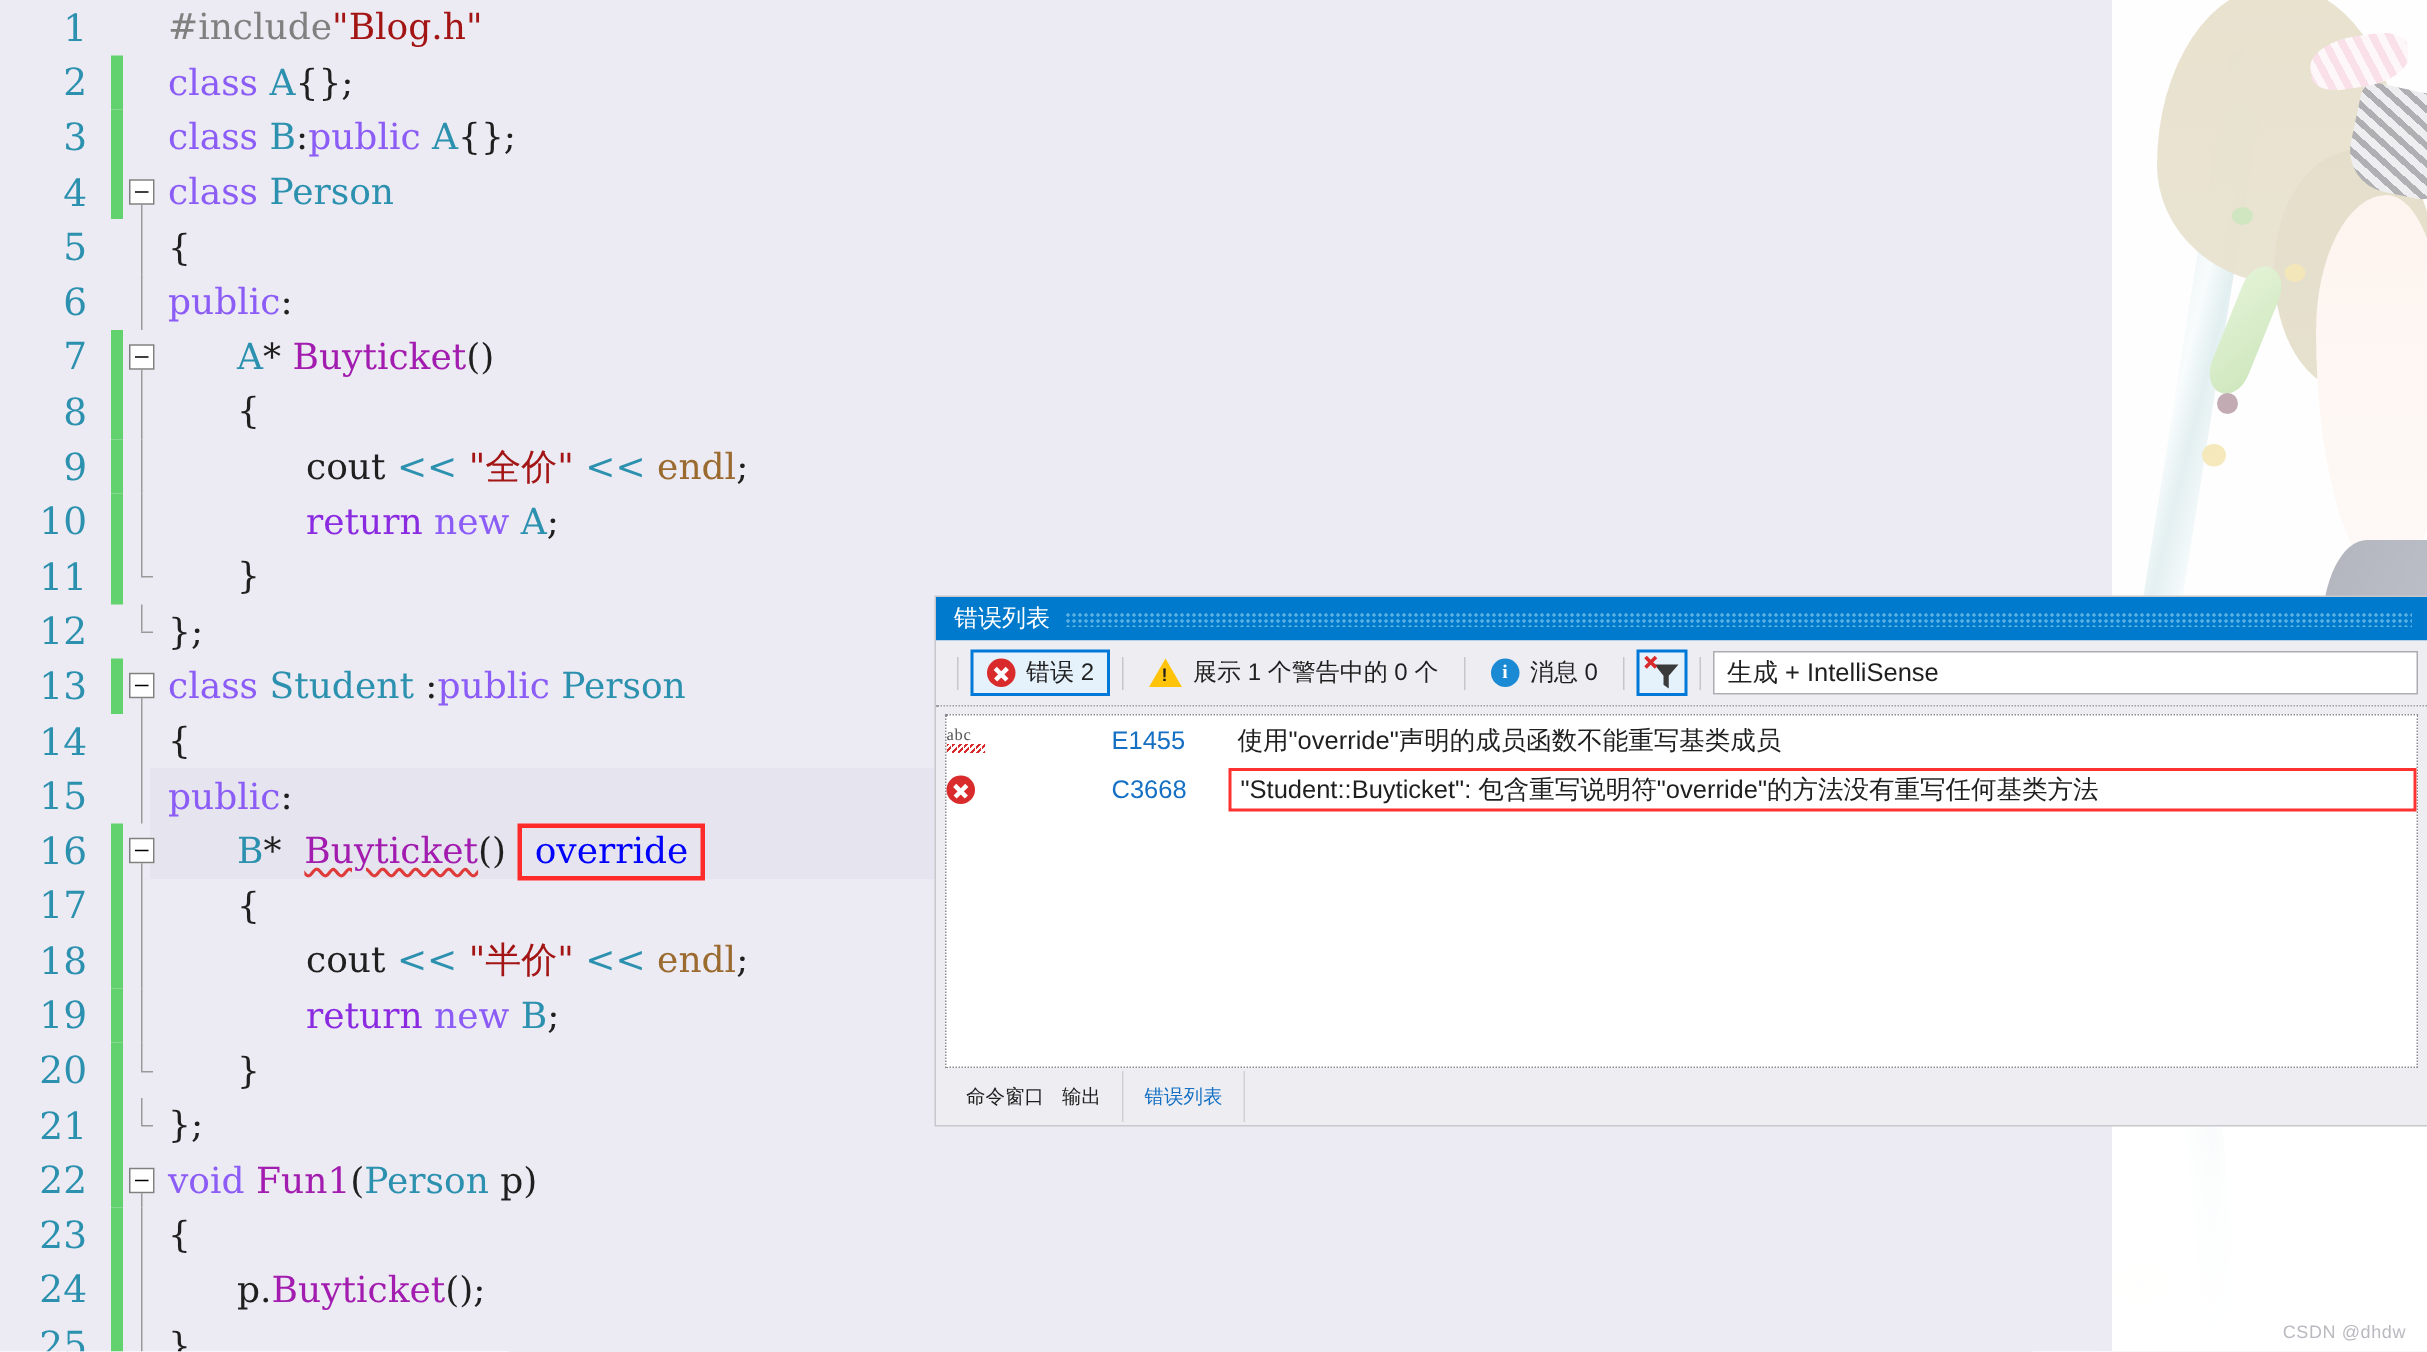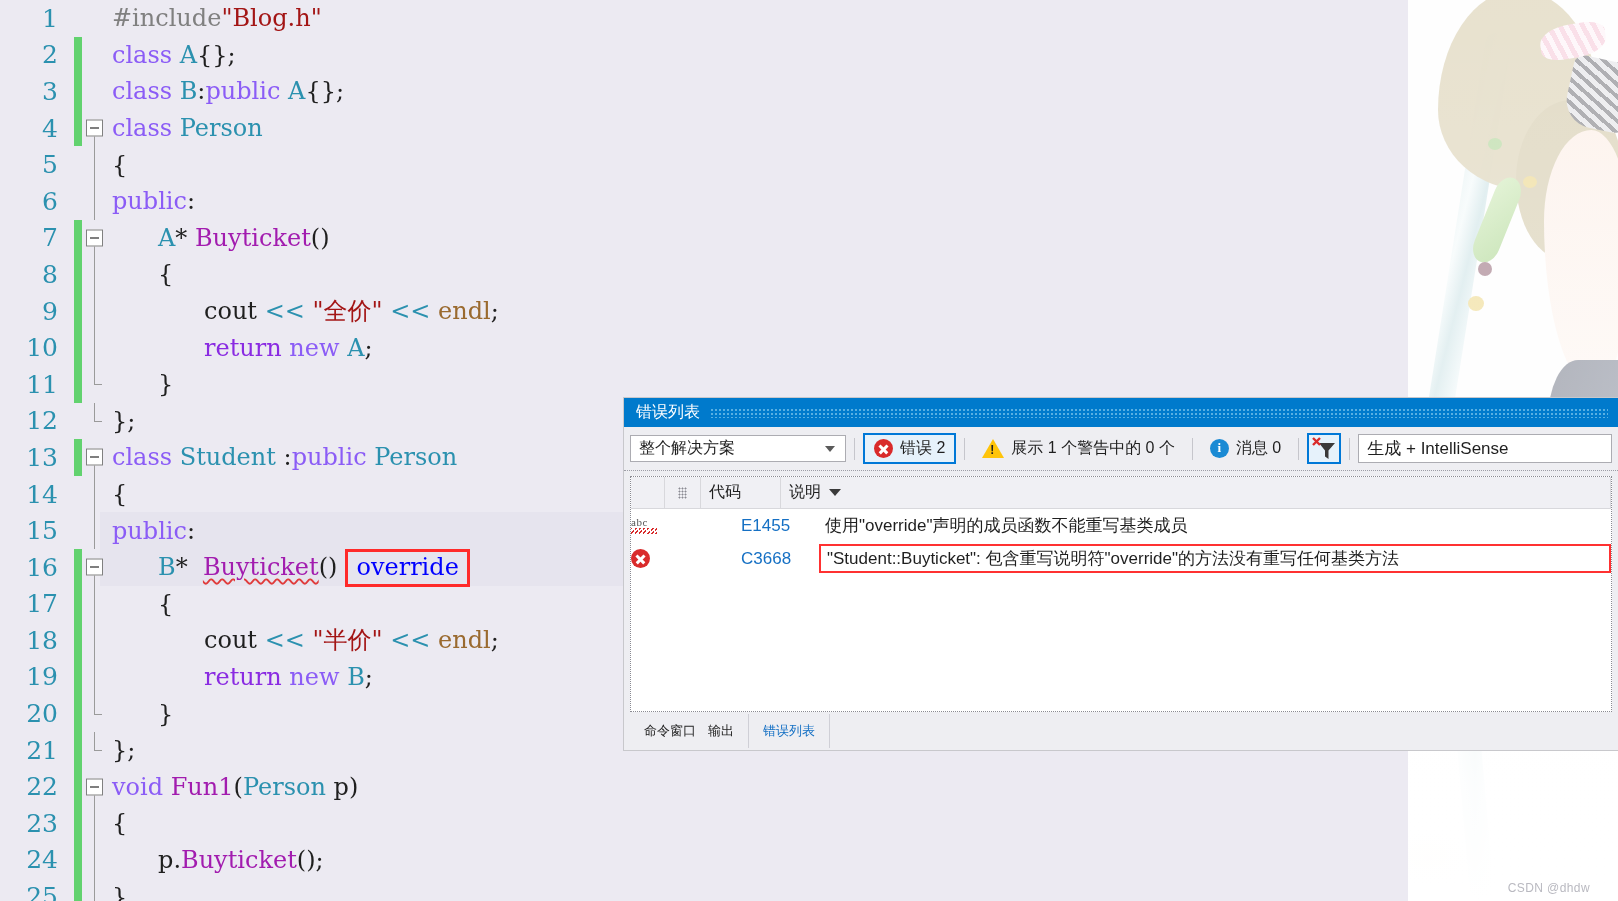--- a/index.html
+++ b/index.html
@@ -105,21 +105,21 @@
     position: absolute; inset: 0;
     background: linear-gradient(180deg, rgba(255,255,255,0.55) 0%, rgba(255,255,255,0.62) 50%, rgba(255,255,255,0.95) 88%, #ffffff 100%);
   }
   .wp-left-edge {
     position: absolute; left: 0; top: 0;
     width: 10px; height: 901px;
     background: #eceaf2;
   }
   .watermark {
     position: absolute;
-    right: 28px; bottom: 6px;
+    right: 14px; bottom: 6px;
     font-size: 12px;
     color: #b9b9c0;
     letter-spacing: 0.4px;
     font-family: "Liberation Sans", sans-serif;
   }
 
   
   .editor {
     position: absolute;
     left: 0; top: 0;
@@ -688,24 +688,20 @@
     </div>
 
   <div class="errwin">
 
     <div class="errwin-title">
       <span>错误列表</span>
       <span class="dots"></span>
     </div>
 
     <div class="errwin-toolbar">
-      <div class="combo">
-        <span>整个解决方案</span>
-        <span class="caret"></span>
-      </div>
       <div class="tb-sep"></div>
 
       <div class="tb-btn active">
         <span class="ico-error"></span>
         <span>错误 2</span>
       </div>
       <div class="tb-sep"></div>
 
       <div class="tb-btn">
         <span class="ico-warn"></span>
@@ -726,33 +722,20 @@
         </svg>
       </div>
       <div class="tb-sep"></div>
 
       <div class="combo2">
         <span>生成 + IntelliSense</span>
       </div>
     </div>
 
     <div class="errwin-body">
-      <div class="err-header">
-        <div class="cell hc-0"></div>
-        <div class="cell hc-1">
-          <span class="grip"></span>
-        </div>
-        <div class="cell hc-3">
-          <span>代码</span>
-        </div>
-        <div class="cell hc-4">
-          <span>说明</span>
-          <span class="sort-caret"></span>
-        </div>
-      </div>
       <div id="err-rows">
           <div class="err-row">
             <div class="c-icon">
               <span class="abc-icon">
                 <span class="abc">abc</span>
                 <span class="wave"></span>
               </span>
             </div>
             <div class="c-code">E1455</div>
             <div class="c-desc">使用"override"声明的成员函数不能重写基类成员</div>

